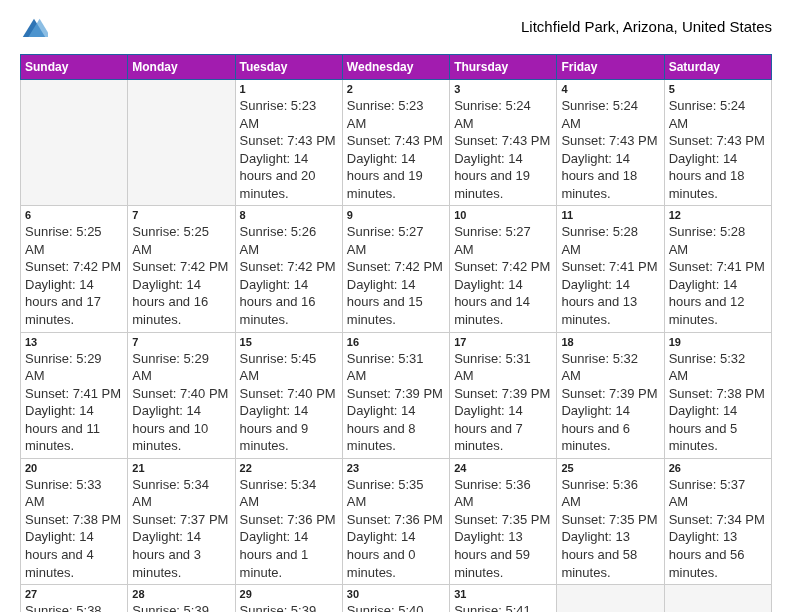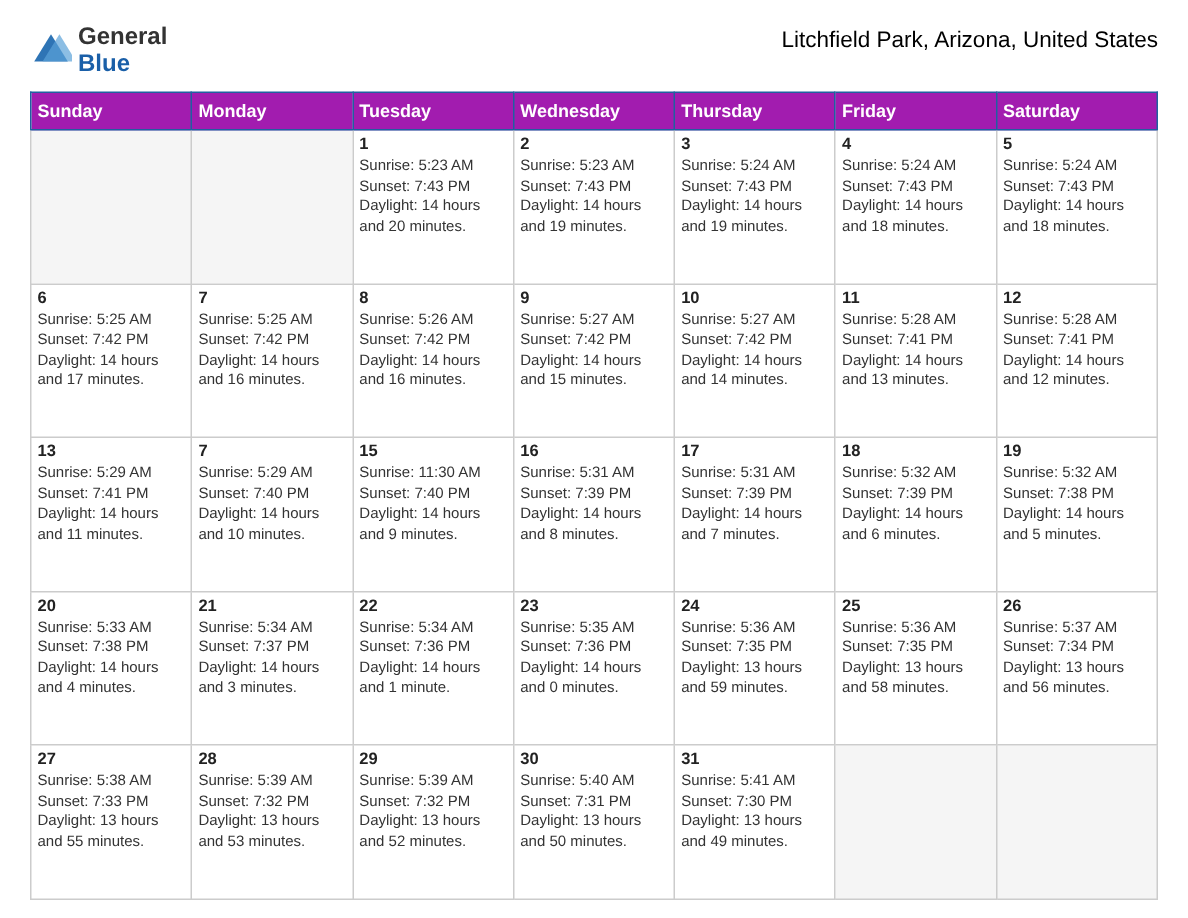--- a/index.html
+++ b/index.html
@@ -88,39 +88,35 @@
     .calendar td.empty {
       background: #f5f5f5;
     }
     .day-num {
       font-size: 11px;
       font-weight: bold;
       color: #222;
       margin-bottom: 2px;
     }
     .cell-text {
-      font-size: 10px;
+      font-size: 13px;
       line-height: 1.35;
       color: #333;
     }
   </style>
 </head>
 <body>
 
 <div class="page">
   <div class="header">
     <div class="logo">
       <svg class="logo-icon" viewBox="0 0 40 40">
         <polygon points="20,4 36,30 4,30" fill="#2e74b5"></polygon>
         <polygon points="28,4 44,30 12,30" fill="#5ba3d9" opacity="0.7"></polygon>
       </svg>
-      <div class="logo-text">
-        <span class="logo-general">General</span>
-        <span class="logo-blue">Blue</span>
-      </div>
     </div>
     <div class="title-block">
       <div class="subtitle">Litchfield Park, Arizona, United States</div>
     </div>
   </div>
 
   <table class="calendar">
     <thead>
       <tr>
       <th>Sunday</th>
@@ -219,21 +215,21 @@
 Daylight: 14 hours and 11 minutes.</div>
           </td>
           <td>
             <div class="day-num">7</div>
             <div class="cell-text" style="white-space: pre-line;">Sunrise: 5:29 AM
 Sunset: 7:40 PM
 Daylight: 14 hours and 10 minutes.</div>
           </td>
           <td>
             <div class="day-num">15</div>
-            <div class="cell-text" style="white-space: pre-line;">Sunrise: 11:30 AM
+            <div class="cell-text" style="white-space: pre-line;">Sunrise: 5:45 AM
 Sunset: 7:40 PM
 Daylight: 14 hours and 9 minutes.</div>
           </td>
           <td>
             <div class="day-num">16</div>
             <div class="cell-text" style="white-space: pre-line;">Sunrise: 5:31 AM
 Sunset: 7:39 PM
 Daylight: 14 hours and 8 minutes.</div>
           </td>
           <td>

